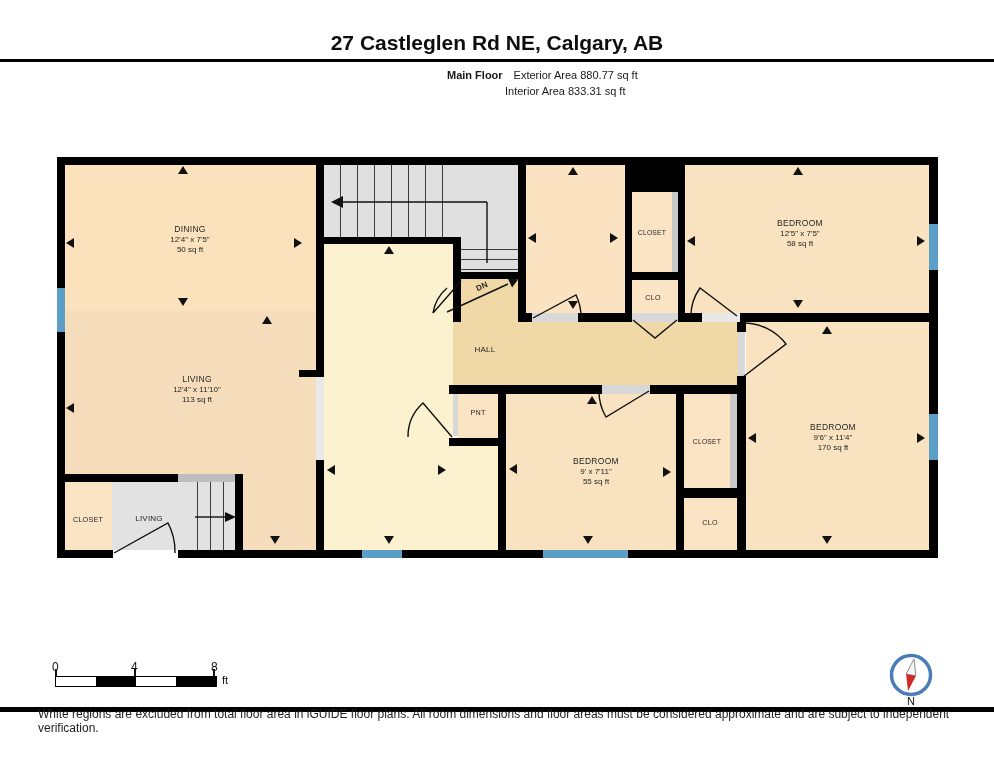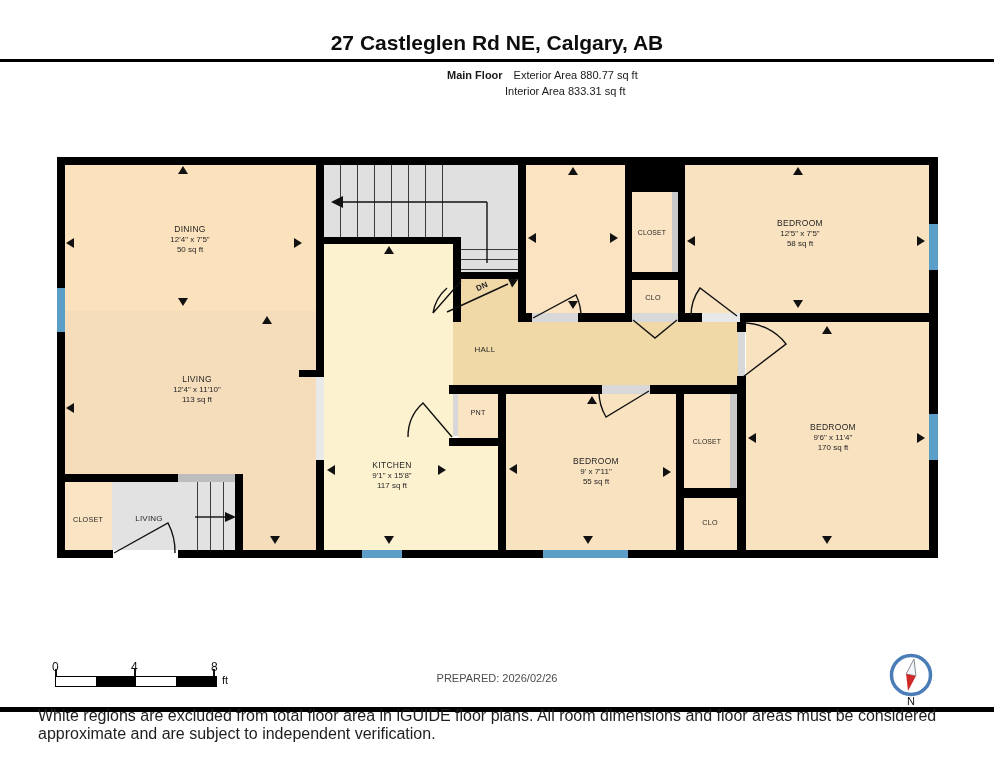--- a/index.html
+++ b/index.html
@@ -23,21 +23,21 @@
              font-size:21px;font-weight:bold;color:#0d0d0d;}
   .hdr-line{position:absolute;left:0;top:59px;width:994px;height:3px;background:#000;}
   .hdr-floor{position:absolute;top:69px;left:447px;font-size:11px;color:#1a1a1a;}
   .hdr-floor b{font-weight:bold;margin-right:11px;}
   .hdr-int{position:absolute;top:85px;left:505px;font-size:11px;color:#1a1a1a;}
   .scale-num{position:absolute;font-size:12px;color:#111;}
   .tick{position:absolute;width:2px;height:7px;background:#111;}
   .prepared{position:absolute;left:0;top:672px;width:994px;text-align:center;
             font-size:11px;color:#4d4d4d;}
   .bottombar{position:absolute;left:0;top:707px;width:994px;height:5px;background:#000;}
-  .disclaimer{position:absolute;left:38px;top:707px;width:940px;font-size:16px;color:#1f1f1f;}
+  .disclaimer{position:absolute;left:38px;top:707px;width:940px;font-size:12px;color:#1f1f1f;}
 </style>
 </head>
 <body>
 
 <div id="canvas">
 
   <div class="hdr-title">27 Castleglen Rd NE, Calgary, AB</div>
   <div class="hdr-line"></div>
   <div class="hdr-floor">
     <b>Main Floor</b><span>Exterior Area 880.77 sq ft</span>
@@ -145,25 +145,20 @@
   <div class="rl" style="left:130px;top:224px;width:120px;">
     <div class="nm">DINING</div>
     <div class="dm">12'4" x 7'5"</div>
     <div class="ar">50 sq ft</div>
   </div>
   <div class="rl" style="left:137px;top:374px;width:120px;">
     <div class="nm">LIVING</div>
     <div class="dm">12'4" x 11'10"</div>
     <div class="ar">113 sq ft</div>
   </div>
-  <div class="rl" style="left:332px;top:460px;width:120px;">
-    <div class="nm">KITCHEN</div>
-    <div class="dm">9'1" x 15'8"</div>
-    <div class="ar">117 sq ft</div>
-  </div>
   <div class="rl" style="left:740px;top:218px;width:120px;">
     <div class="nm">BEDROOM</div>
     <div class="dm">12'5" x 7'5"</div>
     <div class="ar">58 sq ft</div>
   </div>
   <div class="rl" style="left:773px;top:422px;width:120px;">
     <div class="nm">BEDROOM</div>
     <div class="dm">9'6" x 11'4"</div>
     <div class="ar">170 sq ft</div>
   </div>
@@ -202,21 +197,20 @@
   <div class="scale-num" style="left:52px;top:660px;">0</div>
   <div class="scale-num" style="left:131px;top:660px;">4</div>
   <div class="scale-num" style="left:211px;top:660px;">8</div>
   <div class="tick" style="left:55px;top:669px;"></div>
   <div class="tick" style="left:134px;top:669px;"></div>
   <div class="tick" style="left:213px;top:669px;"></div>
   <div class="abs" style="left:55px;top:676px;width:160px;height:9px;border:1px solid #000;
               background:linear-gradient(to right,#fff 0 40px,#000 40px 80px,#fff 80px 120px,#000 120px 160px);"></div>
   <div class="abs" style="left:222px;top:674px;font-size:11px;color:#111;">ft</div>
 
-  <div class="prepared">PREPARED: 2026/02/26</div>
 
   <svg class="abs" style="left:888px;top:652px;" width="46" height="46">
     <circle cx="23" cy="23" r="19.5" fill="#ffffff" stroke="#4a7db8" stroke-width="3.5"></circle>
     <polygon points="26,7 27.9,23.9 18.1,22.1" fill="#f2f6fa" stroke="#8a8a8a" stroke-width="1"></polygon>
     <polygon points="20,39 27.9,23.9 18.1,22.1" fill="#cf2a27"></polygon>
   </svg>
   <div class="abs" style="left:903px;top:695px;width:16px;text-align:center;font-size:11px;color:#111;">N</div>
 
   <div class="bottombar"></div>
   <div class="disclaimer">White regions are excluded from total floor area in iGUIDE floor plans. All room dimensions and floor areas must be considered approximate and are subject to independent verification.</div>

